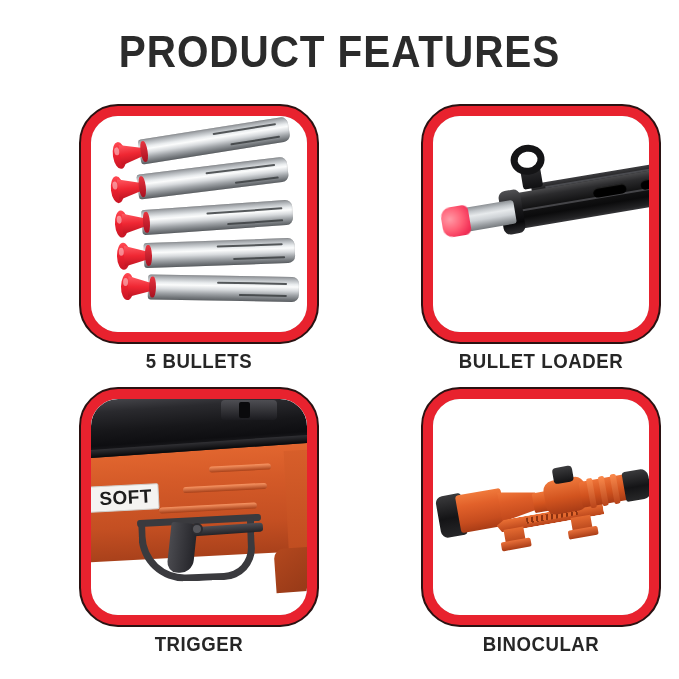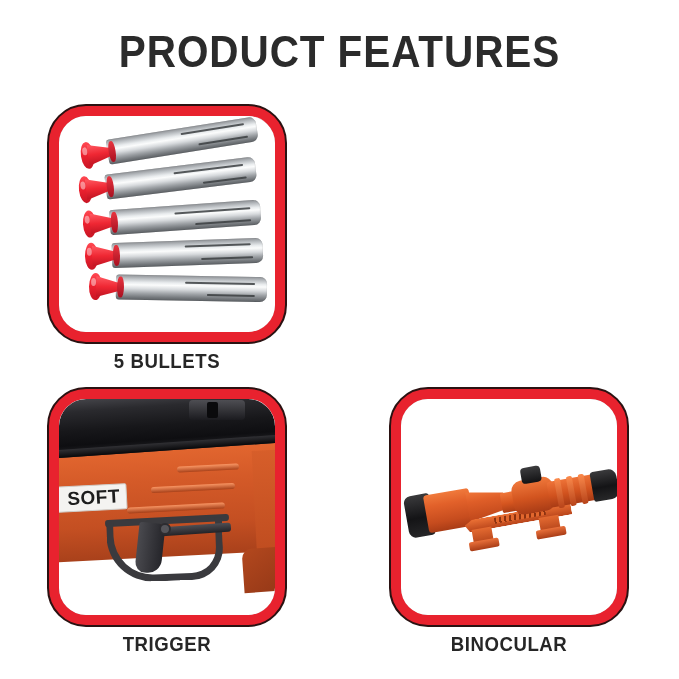--- a/index.html
+++ b/index.html
@@ -45,20 +45,21 @@
     position: absolute;
     top: 105px;
     left: 48px;
     width: 583px;
     height: 545px;
   }
 
   .feature-card {
     position: absolute;
     width: 238px;
+    margin-left: 32px;
   }
   .card-c0 { left: 0px; }
   .card-c1 { left: 342px; }
   .card-r0 { top: 0px; }
   .card-r1 { top: 283px; }
 
   .card-frame {
     position: relative;
     width: 238px;
     height: 238px;
@@ -634,20 +635,43 @@
                 <div class="tiphl"></div>
               </div>
             </div>
 
           </div>
         </div>
       </div>
       <div class="card-label">5 BULLETS</div>
     </div>
 
+    <div class="feature-card card-c1 card-r0">
+      <div class="card-frame">
+        <div class="card-inner">
+          <div class="loader-stage">
+            <div class="barrel-group">
+              <div class="barrel-top-rail"></div>
+              <div class="rail-groove"></div>
+              <div class="barrel-body"></div>
+              <div class="barrel-seam"></div>
+              <div class="barrel-vent" style="left:156px; width:34px;"></div>
+              <div class="barrel-vent" style="left:204px; width:14px;"></div>
+
+              <div class="muzzle-collar"></div>
+              <div class="front-sight-post"></div>
+              <div class="front-sight-ring"></div>
+              <div class="dart-shaft"></div>
+              <div class="dart-tip"></div>
+            </div>
+          </div>
+        </div>
+      </div>
+      <div class="card-label">BULLET LOADER</div>
+    </div>
 
     <div class="feature-card card-c0 card-r1">
       <div class="card-frame">
         <div class="card-inner">
           <div class="trigger-stage">
             <div class="gun-body"></div>
             <div class="body-flare"></div>
 
             <div class="body-groove" style="left:118px; top:66px; width:62px;"></div>
             <div class="body-groove" style="left:92px; top:86px; width:84px;"></div>

